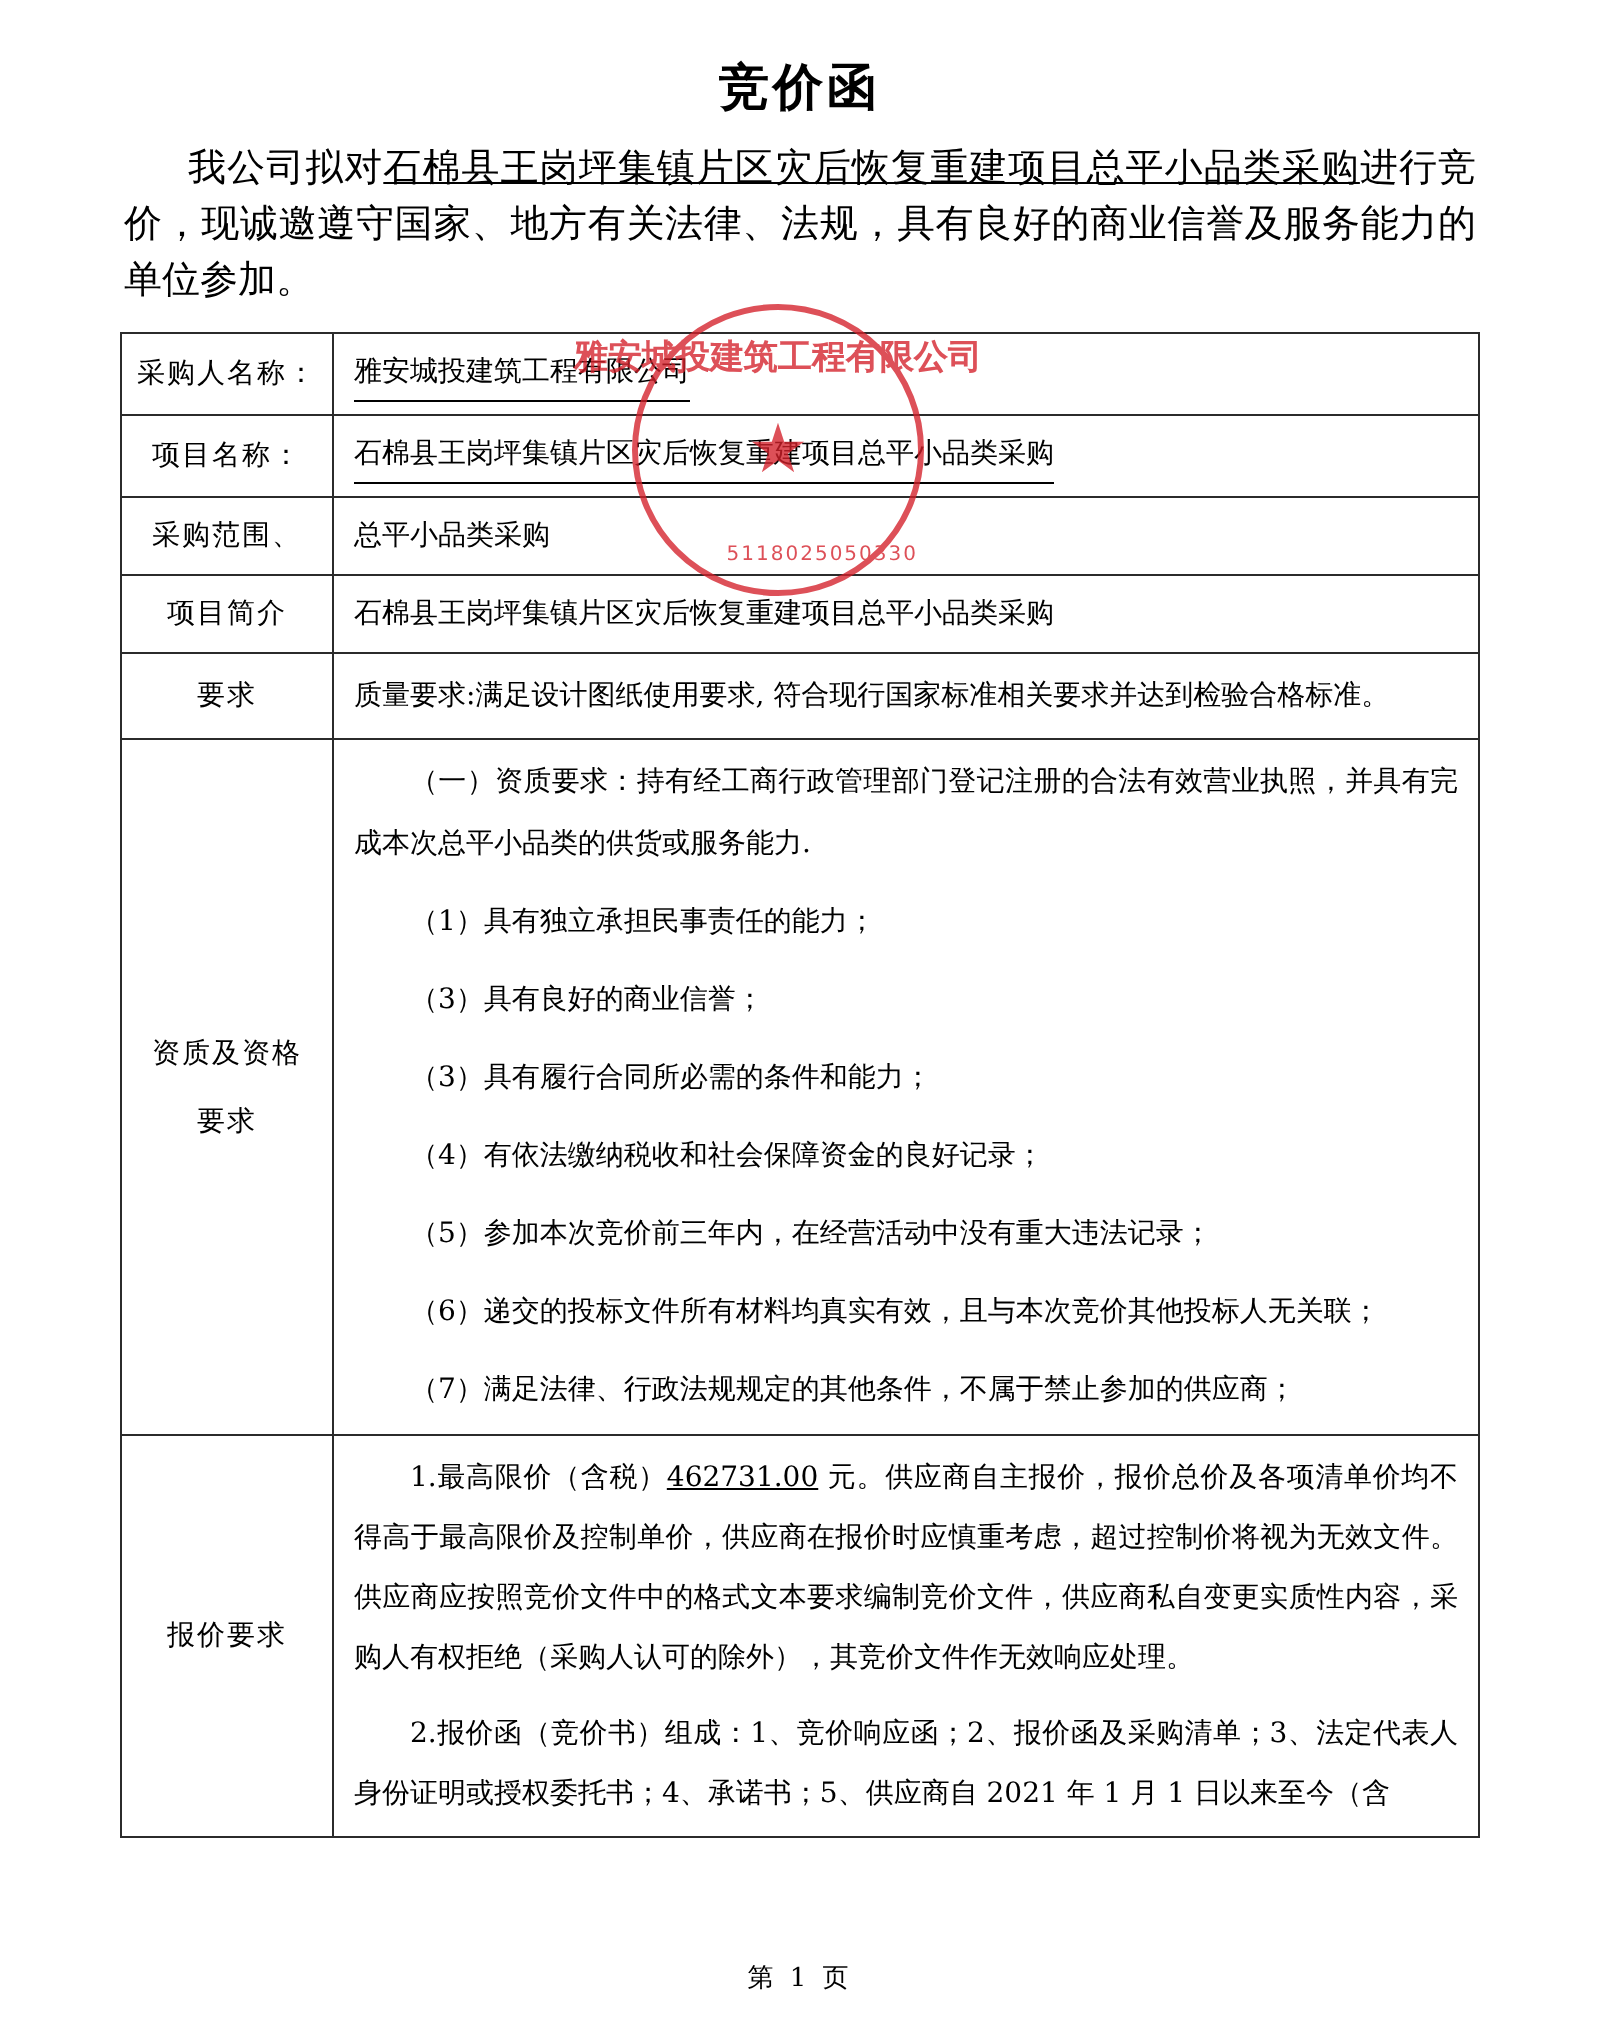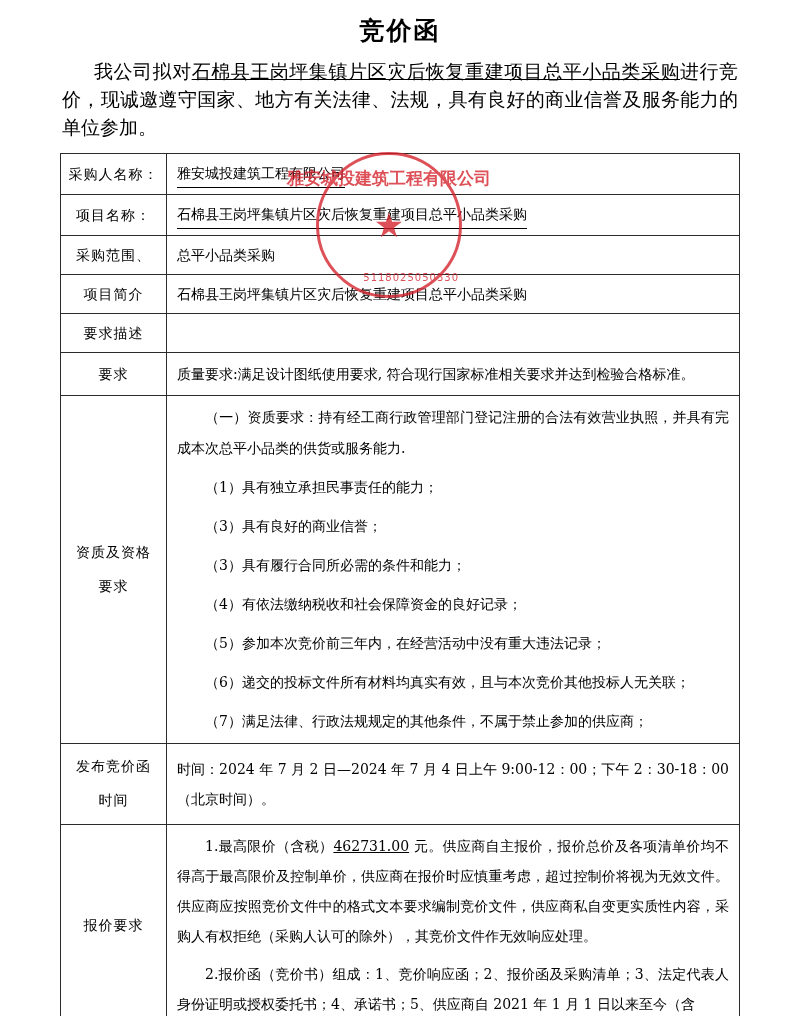--- a/index.html
+++ b/index.html
@@ -13,21 +13,21 @@
     position: relative;
     font-family: "DejaVu Sans", "Liberation Sans", sans-serif;
     color: #000000;
     overflow: hidden;
   }
   .page {
     position: relative;
     width: 800px;
     height: 1016px;
     box-sizing: border-box;
-    padding: 0 60px;
+    padding: 13px 60px;
   }
   .doc-title {
     text-align: center;
     font-family: "DejaVu Serif", "Liberation Serif", serif;
     font-size: 25px;
     font-weight: bold;
     letter-spacing: 2px;
     padding-top: 14px;
     padding-bottom: 10px;
   }
@@ -56,21 +56,20 @@
     line-height: 26px;
   }
   td.label {
     width: 105px;
     text-align: center;
     padding: 6px 4px;
     letter-spacing: 1px;
   }
   td.label.two-line {
     line-height: 34px;
-    font-family: Liberation Mono, monospace;
   }
   td.value {
     padding: 6px 10px;
   }
   .u-line {
     text-decoration: underline;
     margin-top: 10px;
   }
   .val-underline {
     border-bottom: 1px solid #000;
@@ -194,24 +193,20 @@
 
       <tr>
         <td class="label">采购范围、</td>
         <td class="value">总平小品类采购</td>
       </tr>
 
       <tr>
         <td class="label">项目简介</td>
         <td class="value">石棉县王岗坪集镇片区灾后恢复重建项目总平小品类采购</td>
       </tr>
-      <tr>
-        <td class="label">要求描述</td>
-        <td class="value">&nbsp;</td>
-      </tr>
 
       <tr>
         <td class="label">要求</td>
         <td class="value">
           <p class="para">质量要求:满足设计图纸使用要求, 符合现行国家标准相关要求并达到检验合格标准。</p>
         </td>
       </tr>
 
       <tr>
         <td class="label two-line">
@@ -223,29 +218,20 @@
           <p class="para ind">（1）具有独立承担民事责任的能力；</p>
           <p class="para ind">（3）具有良好的商业信誉；</p>
           <p class="para ind">（3）具有履行合同所必需的条件和能力；</p>
           <p class="para ind">（4）有依法缴纳税收和社会保障资金的良好记录；</p>
           <p class="para ind">（5）参加本次竞价前三年内，在经营活动中没有重大违法记录；</p>
           <p class="para ind">（6）递交的投标文件所有材料均真实有效，且与本次竞价其他投标人无关联；</p>
           <p class="para ind">（7）满足法律、行政法规规定的其他条件，不属于禁止参加的供应商；</p>
         </td>
       </tr>
 
-      <tr>
-        <td class="label two-line">
-          <span class="cell-block">发布竞价函</span>
-          <span class="cell-block">时间</span>
-        </td>
-        <td class="value">
-          <p class="para">时间：2024 年 7 月 2 日—2024 年 7 月 4 日上午 9:00-12：00；下午 2：30-18：00（北京时间）。</p>
-        </td>
-      </tr>
 
       <tr>
         <td class="label">报价要求</td>
         <td class="value">
           <p class="para ind">1.最高限价（含税）<span class="u-line">462731.00</span> 元。供应商自主报价，报价总价及各项清单价均不得高于最高限价及控制单价，供应商在报价时应慎重考虑，超过控制价将视为无效文件。供应商应按照竞价文件中的格式文本要求编制竞价文件，供应商私自变更实质性内容，采购人有权拒绝（采购人认可的除外），其竞价文件作无效响应处理。</p>
           <p class="para ind">2.报价函（竞价书）组成：1、竞价响应函；2、报价函及采购清单；3、法定代表人身份证明或授权委托书；4、承诺书；5、供应商自 2021 年 1 月 1 日以来至今（含</p>
         </td>
       </tr>
     </tbody>
   </table>
@@ -253,13 +239,14 @@
   <div class="seal">
     <div class="seal-top">
       <span>
           <i>雅安城投建筑工程有限公司</i>
         </span>
     </div>
     <div class="star">★</div>
     <div class="seal-bottom">5118025050330</div>
   </div>
 
+  <div class="footer">第 1 页</div>
 </div>
 
 </body></html>

